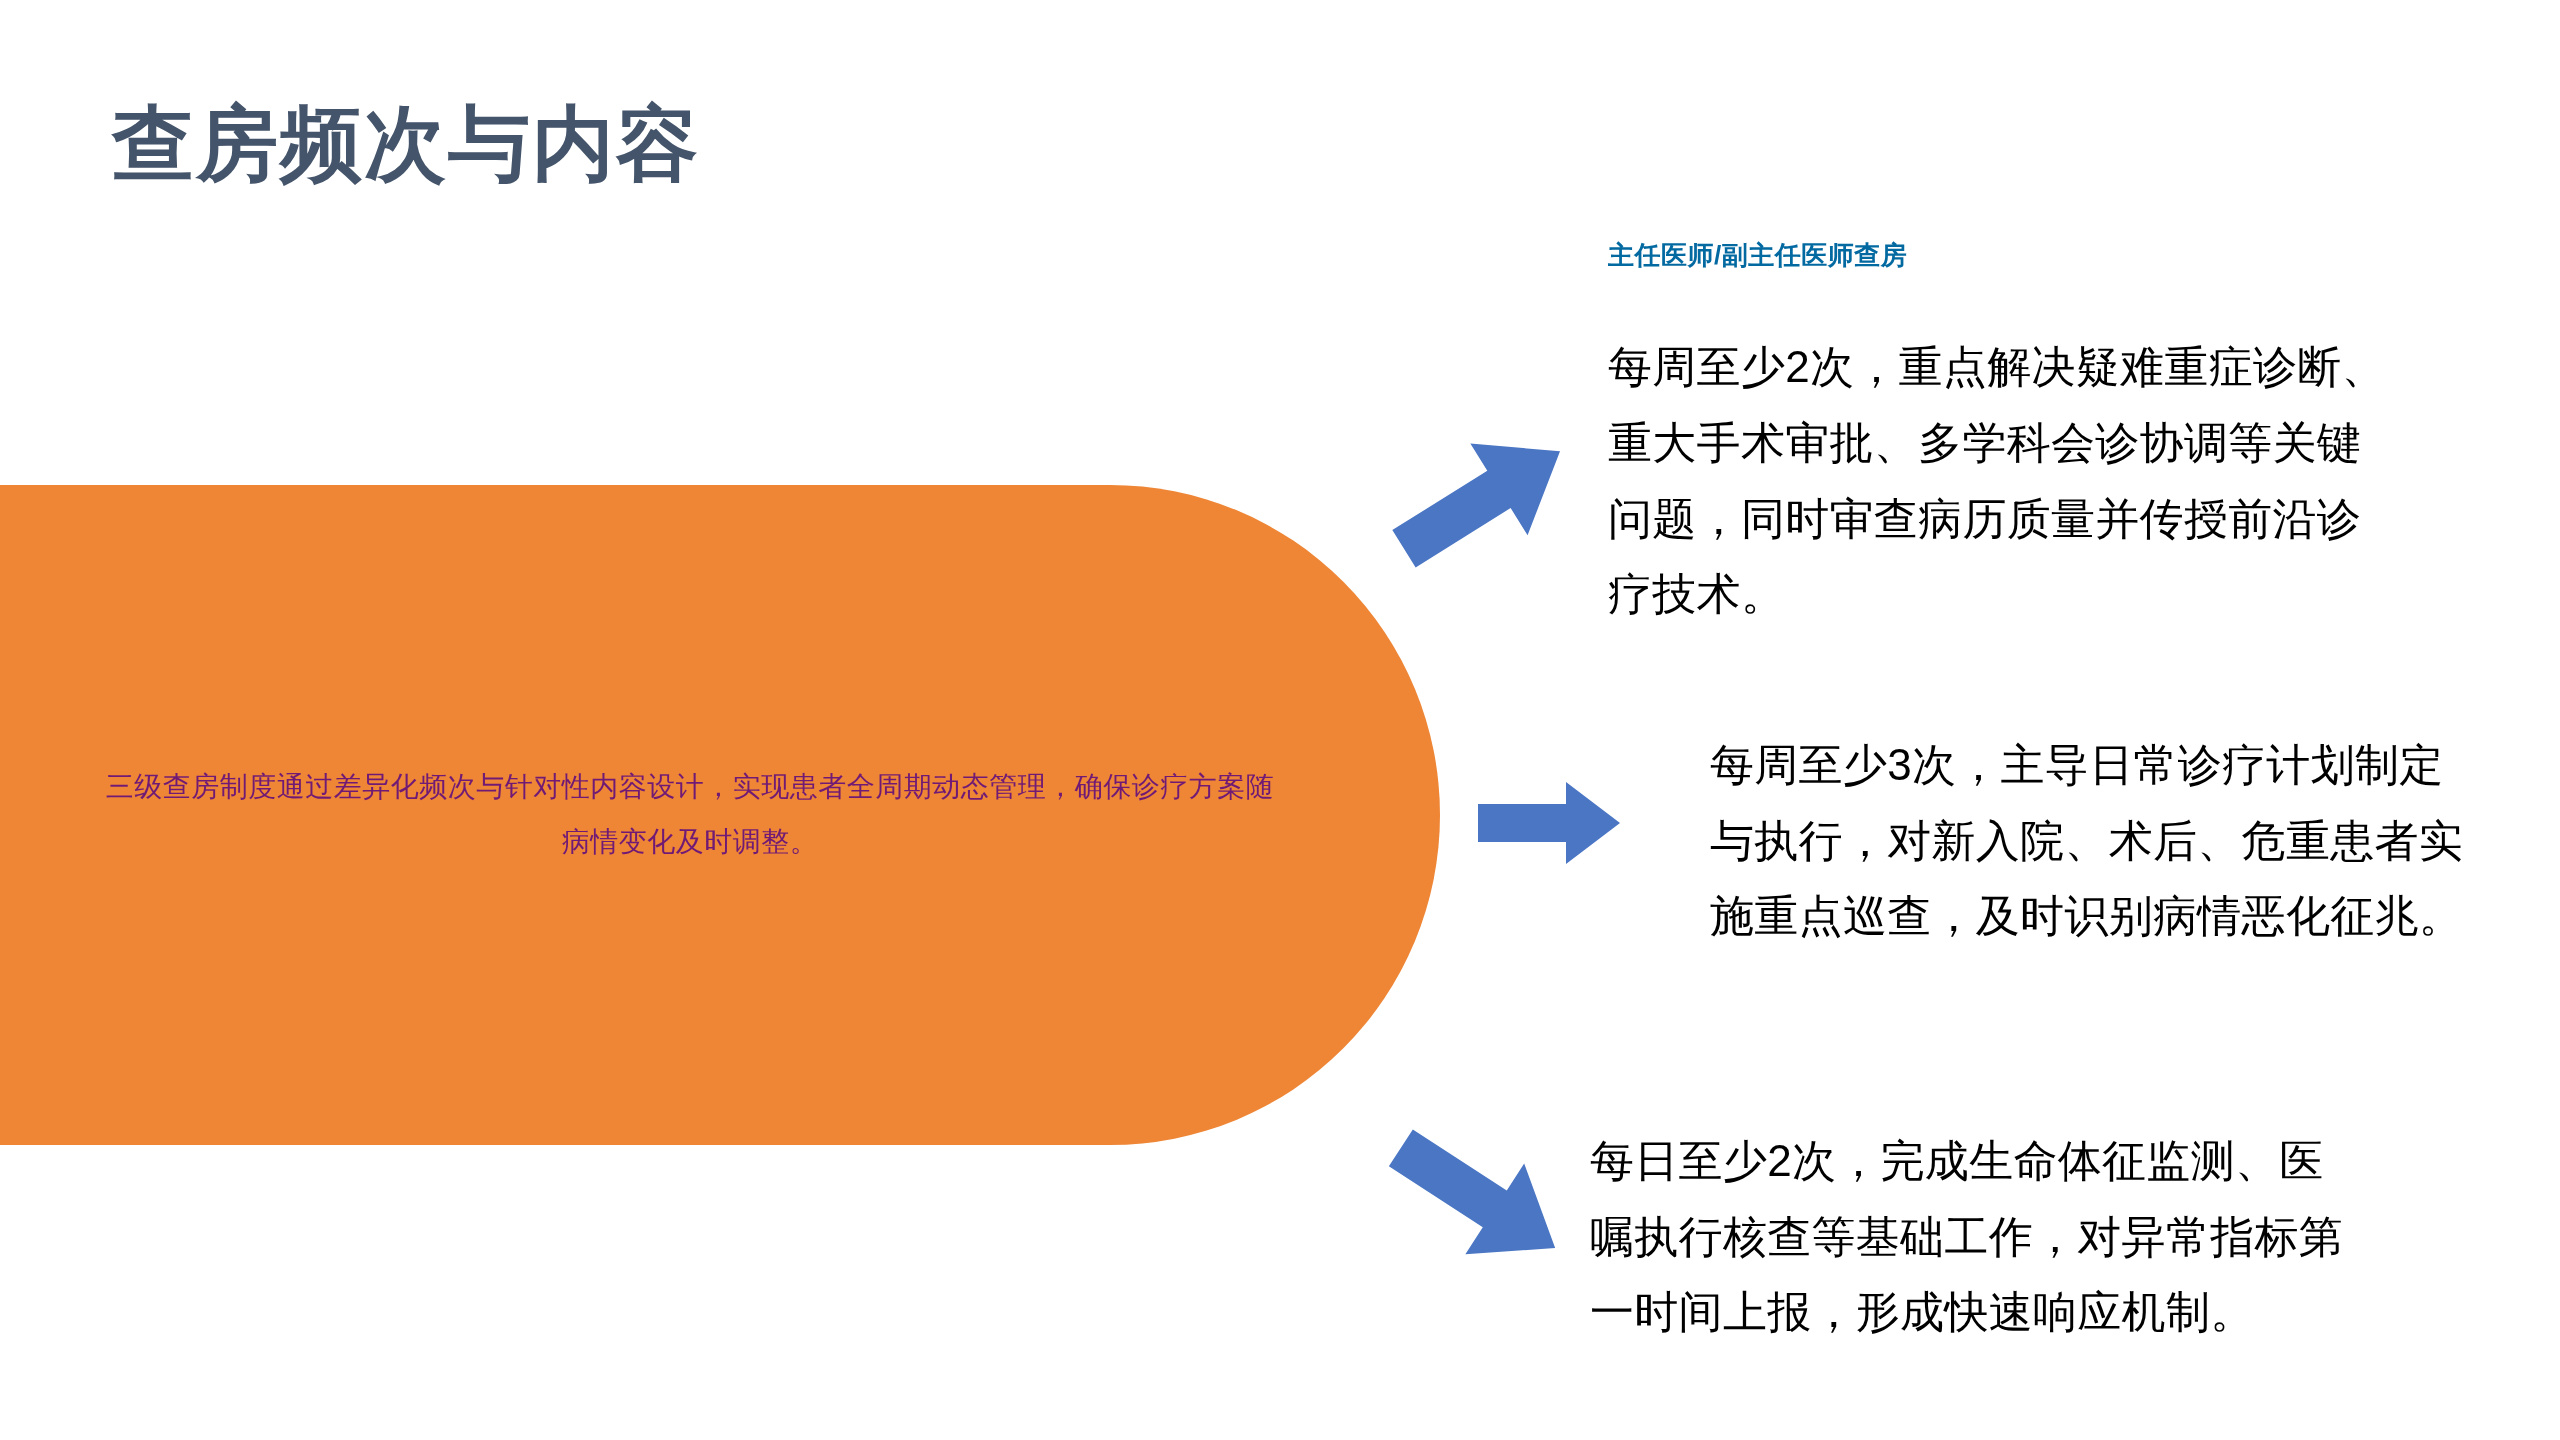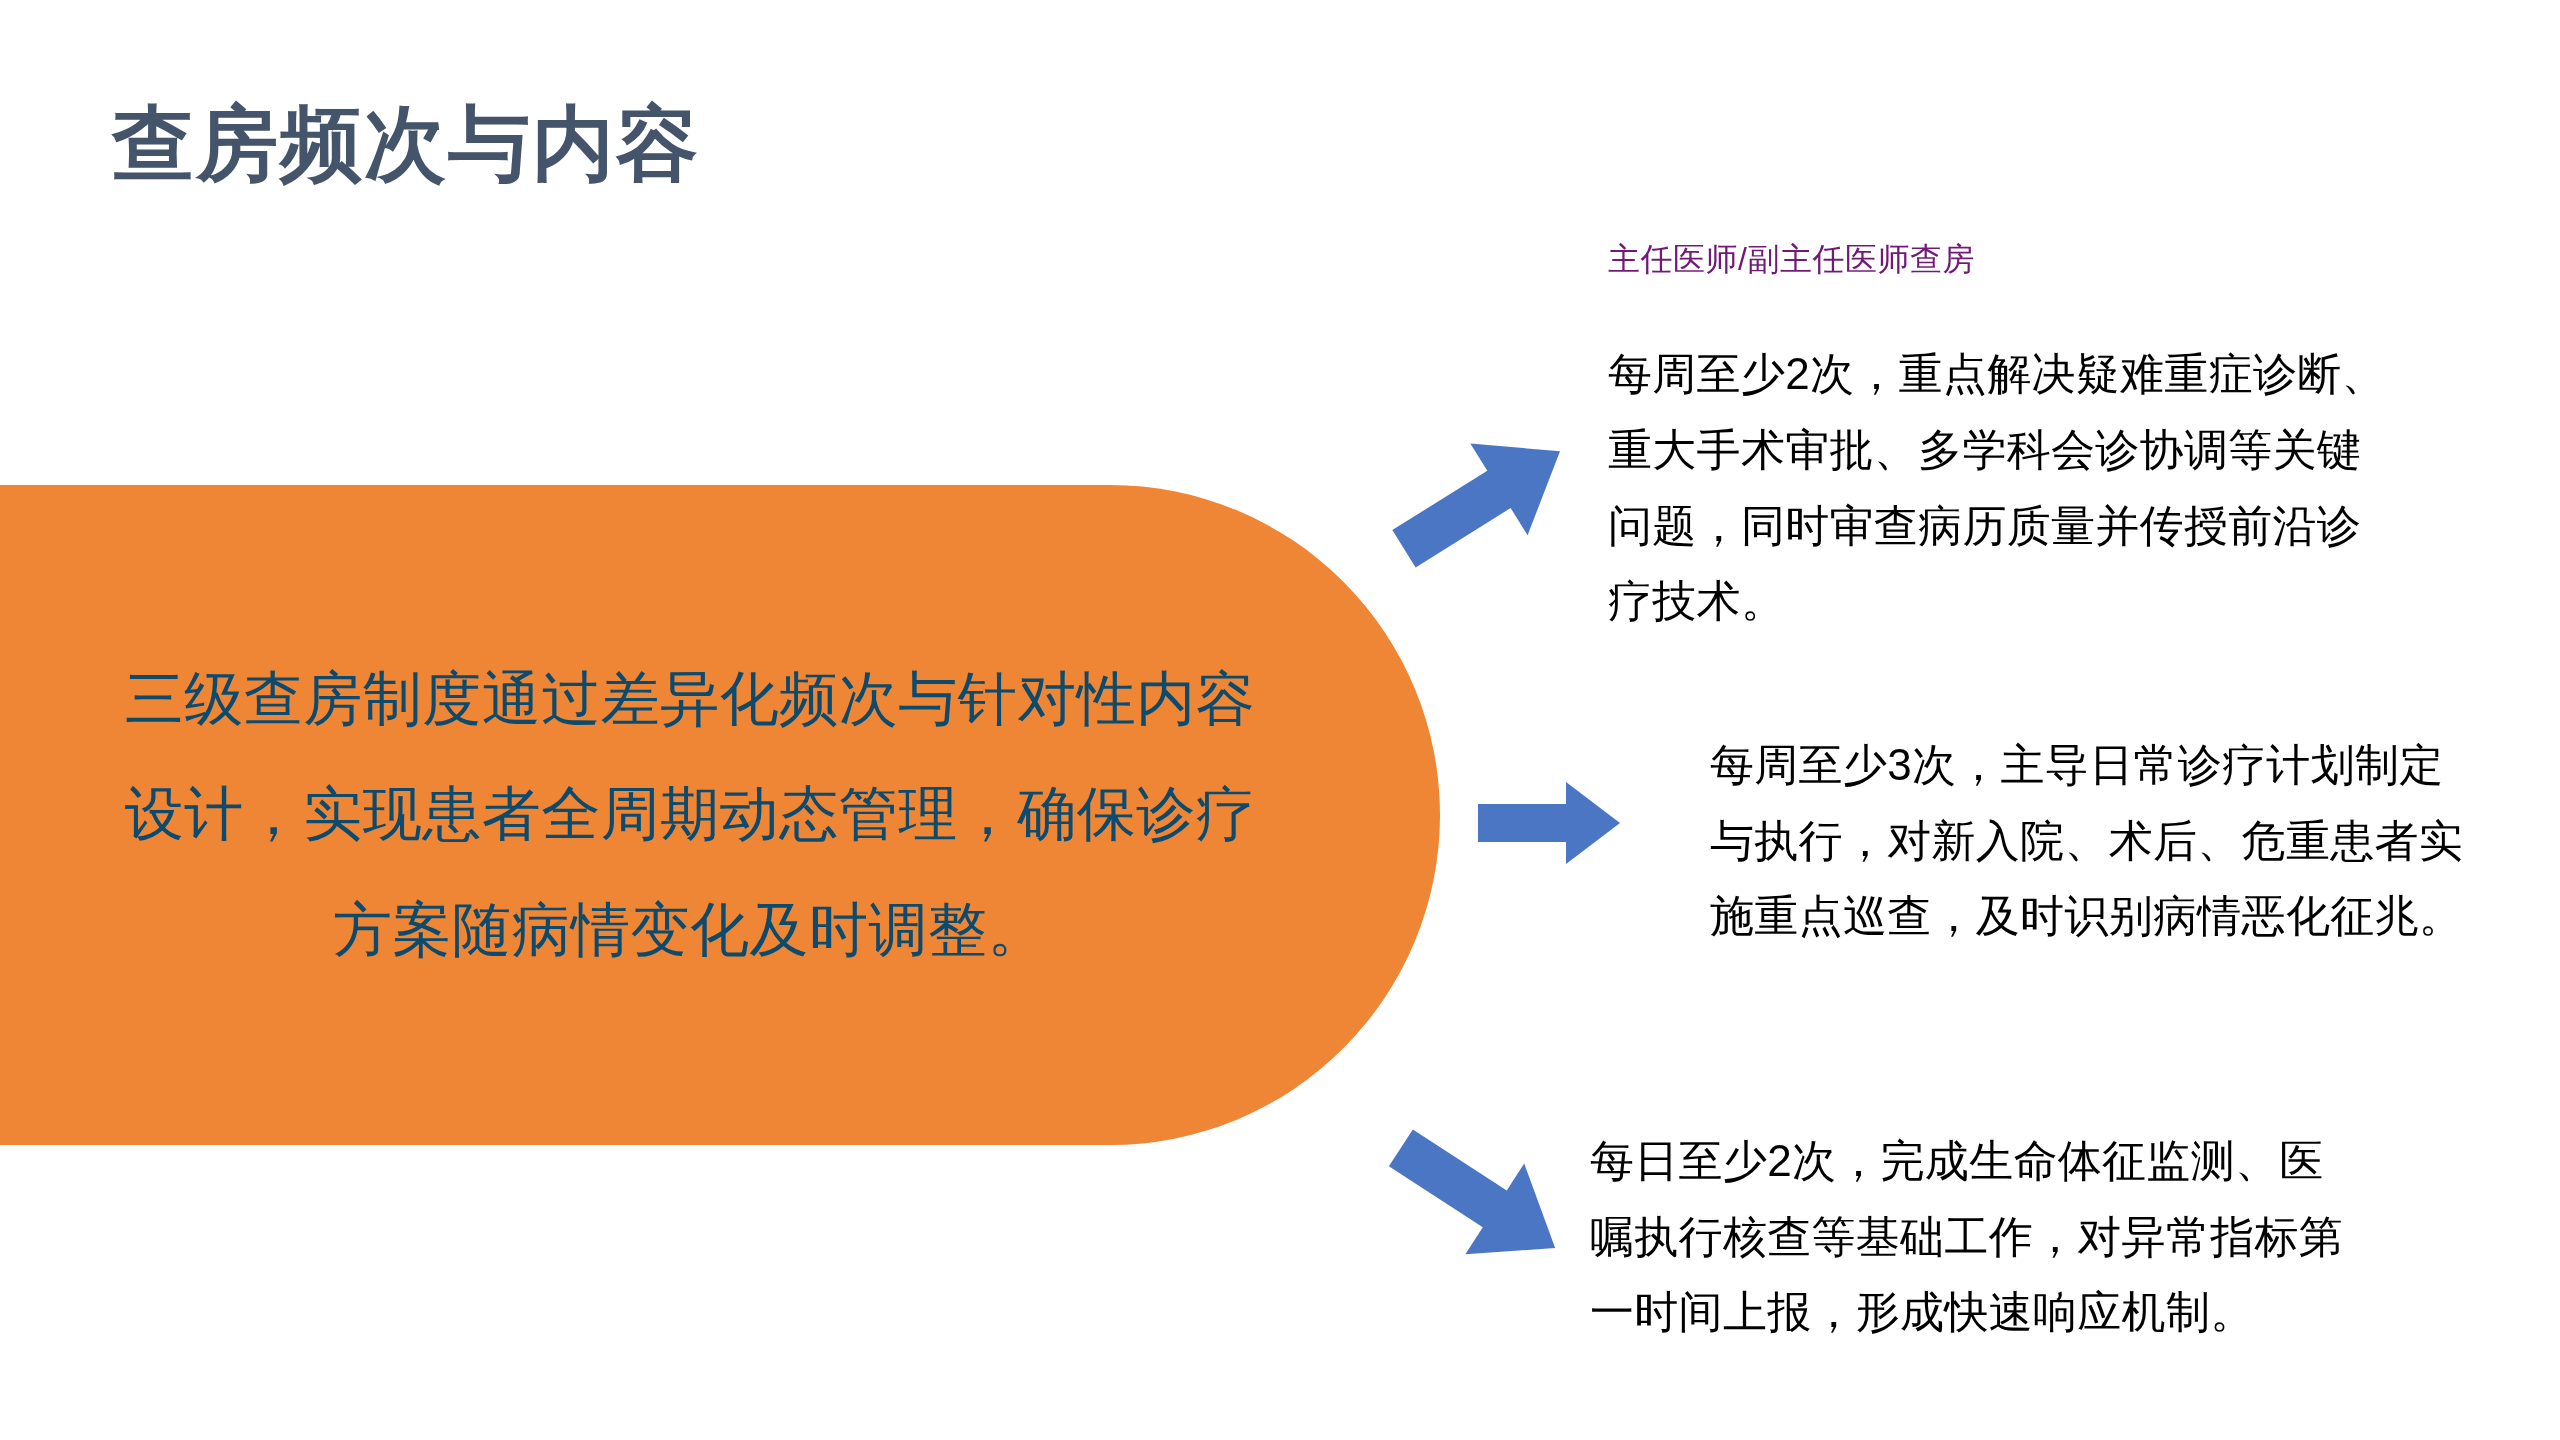--- a/index.html
+++ b/index.html
@@ -41,43 +41,43 @@
     height: 660px;
     background: #EE8636;
     border-radius: 0 330px 330px 0;
     display: flex;
     align-items: center;
     justify-content: center;
   }
   #orange-banner-text {
     width: 1180px;
     margin-left: 300px;
-    color: #0c4a6e;
-    font-size: 59px;
+    color: #701a75;
+    font-size: 28px;
     line-height: 1.95;
     text-align: center;
     letter-spacing: 0.5px;
   }
 
   
   .arrow {
     position: absolute;
   }
   .arrow svg { display: block; }
 
   #arrow-top    { left: 1382px; top: 420px;  }
   #arrow-middle { left: 1478px; top: 782px;  }
   #arrow-bottom { left: 1378px; top: 1118px; }
 
   
   .block { position: absolute; }
   .block-heading {
-    color: #701a75;
-    font-weight: 400;
-    font-size: 32px;
+    color: #0369a1;
+    font-weight: 700;
+    font-size: 26px;
     line-height: 1.2;
     letter-spacing: 0.5px;
     white-space: nowrap;
   }
   .block-body {
     color: #000000;
     font-size: 44px;
     line-height: 1.72;
     letter-spacing: 0.3px;
   }

